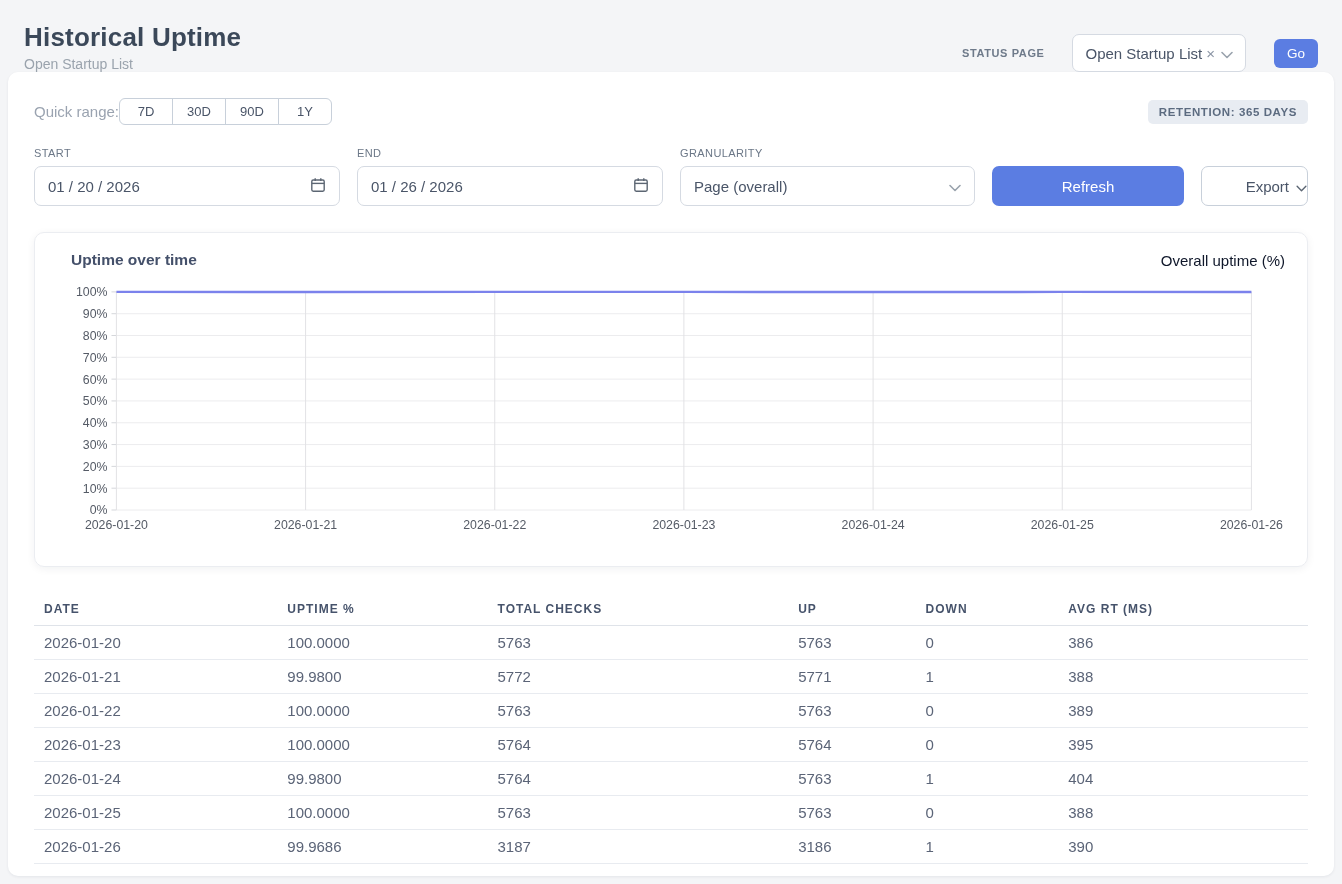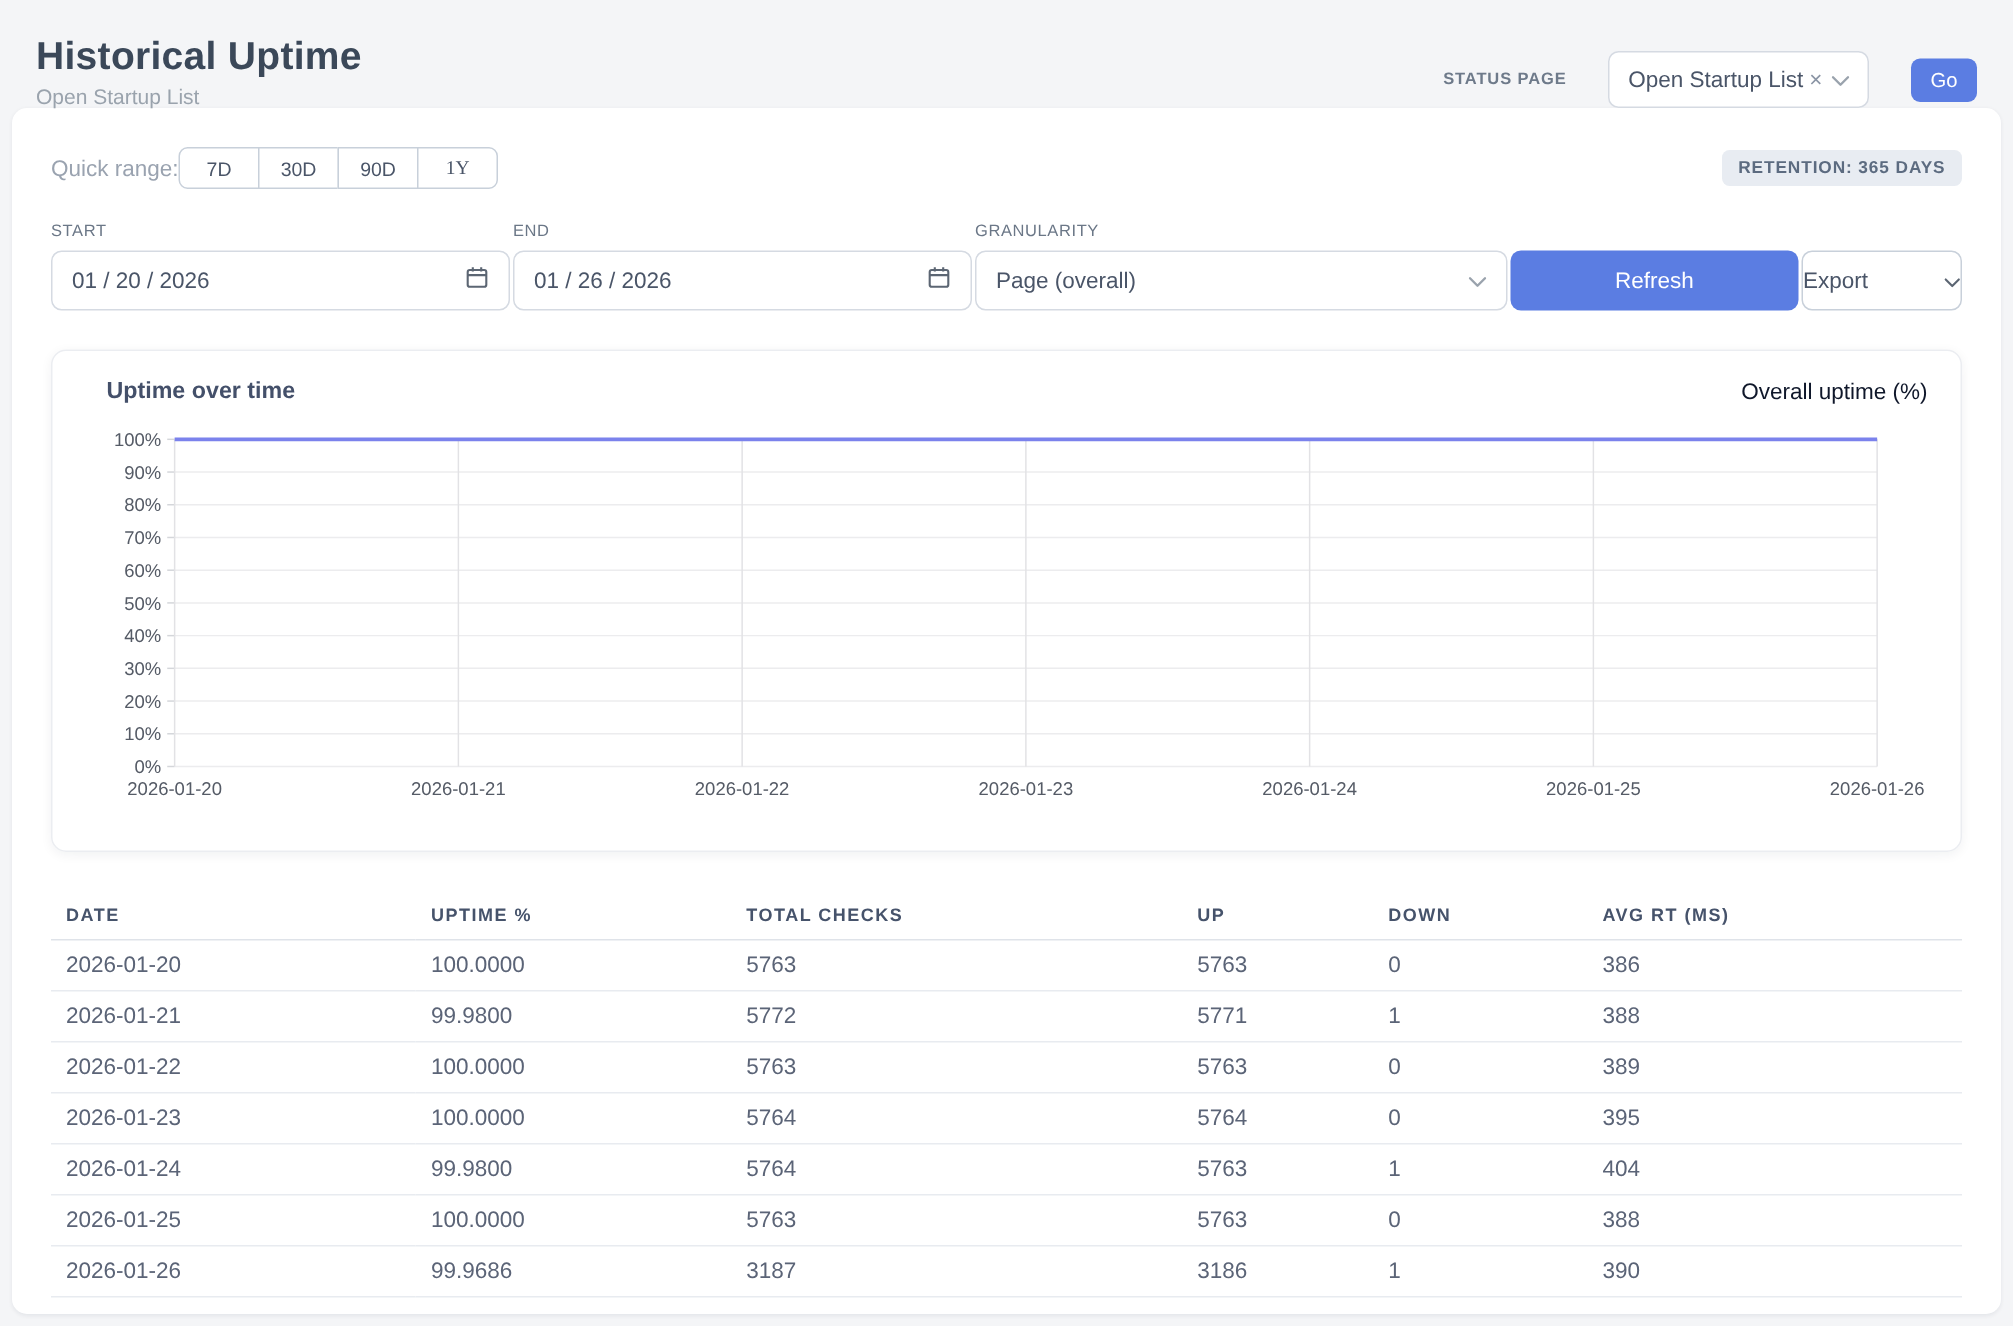--- a/index.html
+++ b/index.html
@@ -53,49 +53,49 @@
   }
   .quick-left { display: flex; align-items: center; }
   .quick-label { font-size: 15px; color: #9aa3b0; }
   .qr-group { display: flex; }
   .qr-btn {
     background: #fff; border: 1px solid #c8d0da; color: #4a5568;
     font-size: 13px; padding: 5px 0; width: 54px; text-align: center;
     margin-left: -1px; cursor: pointer; font-family: inherit;
   }
   .qr-btn:first-child { margin-left: 0; border-radius: 6px 0 0 6px; }
-  .qr-btn:last-child { border-radius: 0 6px 6px 0; font-family: Liberation Serif, serif; }
+  .qr-btn:last-child { border-radius: 0 6px 6px 0; }
   .retention-badge {
     background: #e8ecf2; color: #5c6b80; font-size: 11.5px; font-weight: 700;
     letter-spacing: 0.6px; padding: 6px 11px; border-radius: 5px;
   }
 
   
-  .row-form { display: flex; gap: 2px; margin-top: 22px; align-items: flex-end; }
+  .row-form { display: flex; gap: 17px; margin-top: 22px; align-items: flex-end; }
   .field { display: flex; flex-direction: column; }
   .field-label {
     font-size: 11px; color: #6b7787; letter-spacing: 0.4px; margin-bottom: 7px;
     font-weight: 400;
   }
   .field-start, .field-end { width: 306px; }
   .field-gran { flex: 1; }
   .input-box {
     height: 40px; border: 1px solid #d5dae2; border-radius: 7px;
     display: flex; align-items: center; justify-content: space-between;
     padding: 0 13px; font-size: 15px; color: #4a5568; background: #fff; cursor: text;
   }
   .select-box { cursor: pointer; }
   .refresh-button {
     width: 192px; height: 40px; background: #5b7de2; color: #fff; border: none;
     border-radius: 7px; font-size: 15px; cursor: pointer; font-family: inherit;
   }
   .export-button {
     width: 107px; height: 40px; background: #fff; color: #4a5568;
     border: 1px solid #c8d0da; border-radius: 7px; font-size: 15px; cursor: pointer;
-    display: flex; align-items: center; justify-content: space-between; gap: 7px;
+    display: flex; align-items: center; justify-content: flex-end; gap: 7px;
     font-family: inherit;
   }
 
   
   .chart-card {
     margin-top: 26px;
     border: 1px solid #ebedf1;
     border-radius: 10px;
     box-shadow: 0 2px 8px rgba(20,30,50,0.06);
     padding: 18px 22px 10px 36px;

